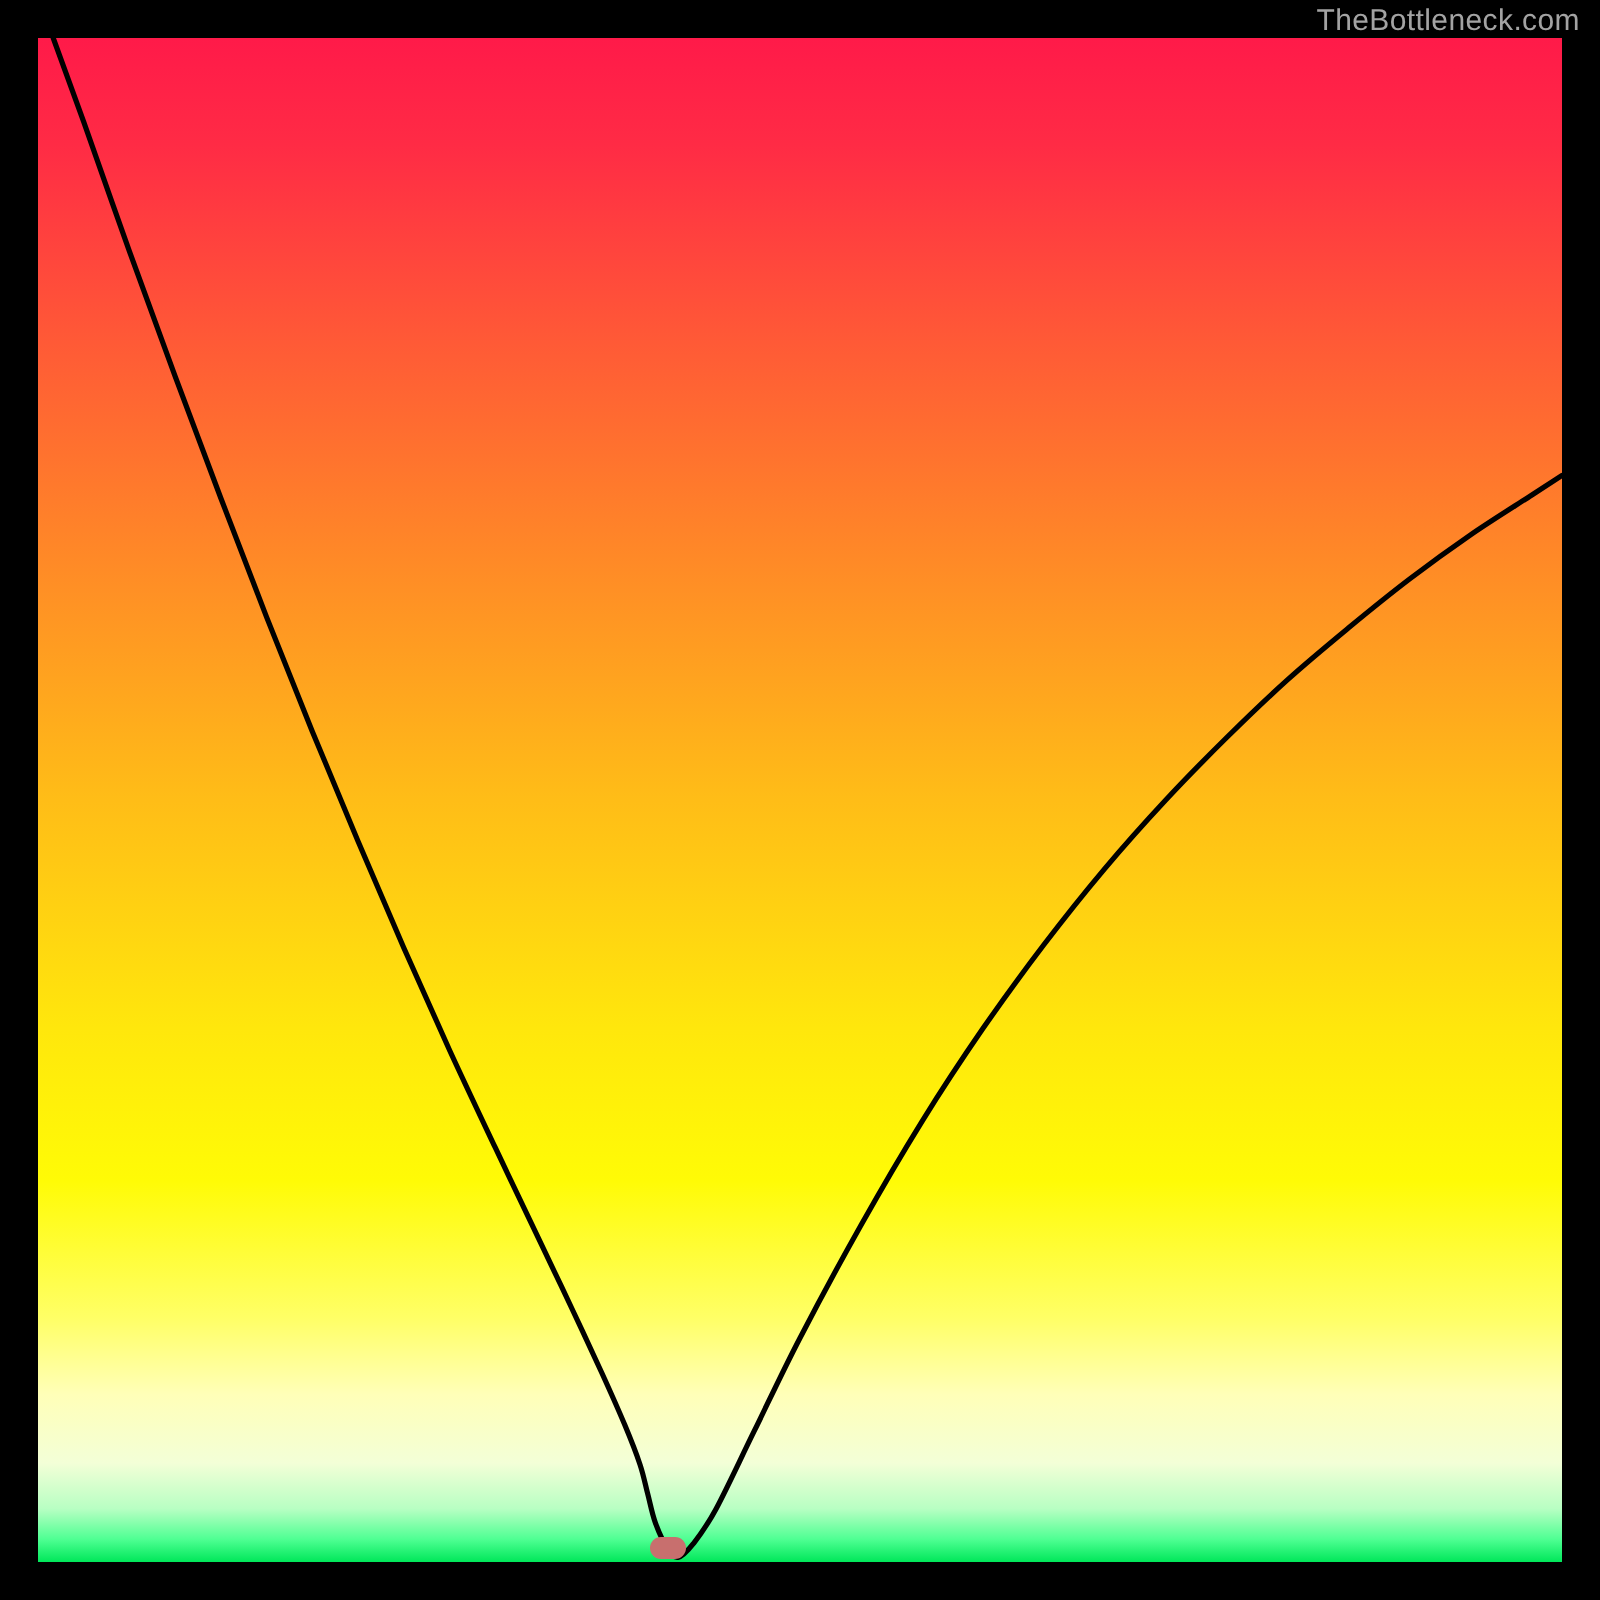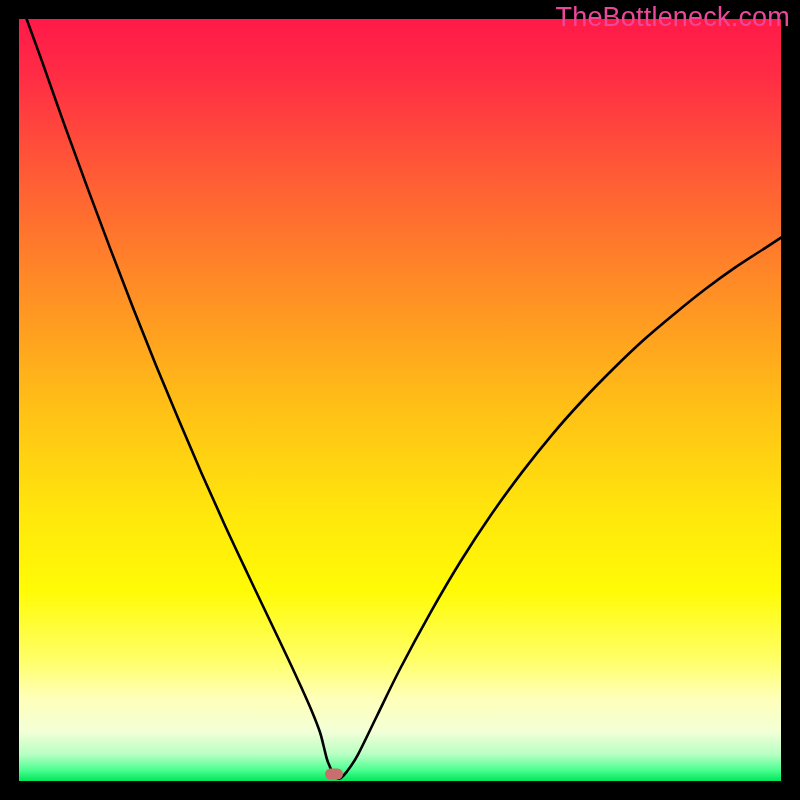--- a/index.html
+++ b/index.html
@@ -23,22 +23,22 @@
     position: absolute;
     left: 0;
     top: 0;
     width: 762px;
     height: 762px;
   }
   .watermark {
     position: absolute;
     top: 2px;
     right: 10px;
-    color: #ec4899;
-    font-size: 27px;
+    color: #a3a3a3;
+    font-size: 15px;
     font-weight: 500;
     letter-spacing: 0.2px;
   }
   .marker {
     position: absolute;
     width: 18px;
     height: 11px;
     border-radius: 6px;
     transform: translate(-50%, -50%);
   }

